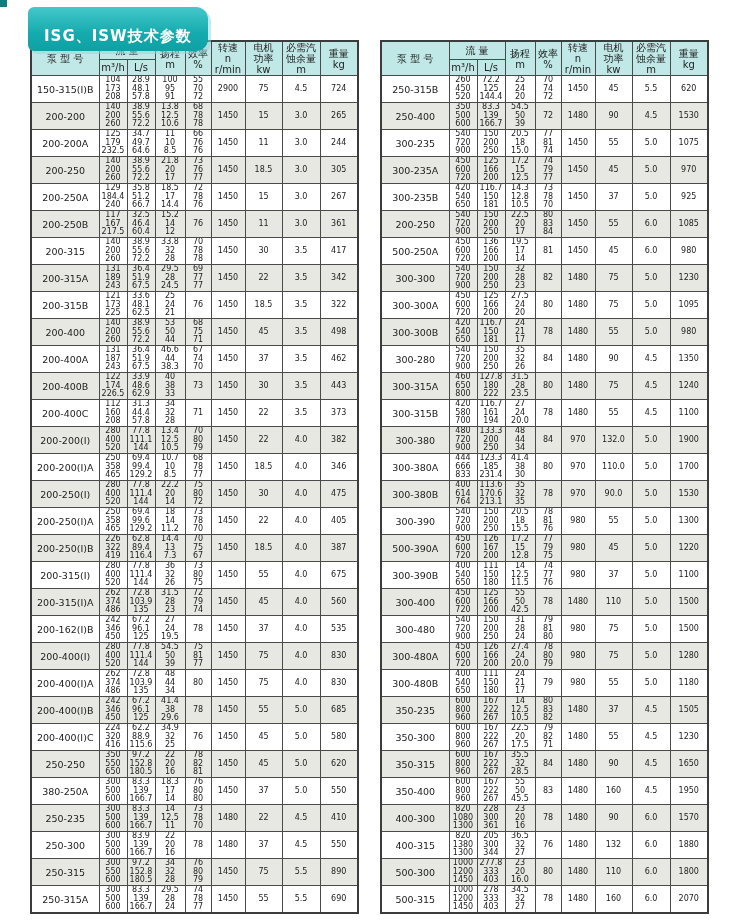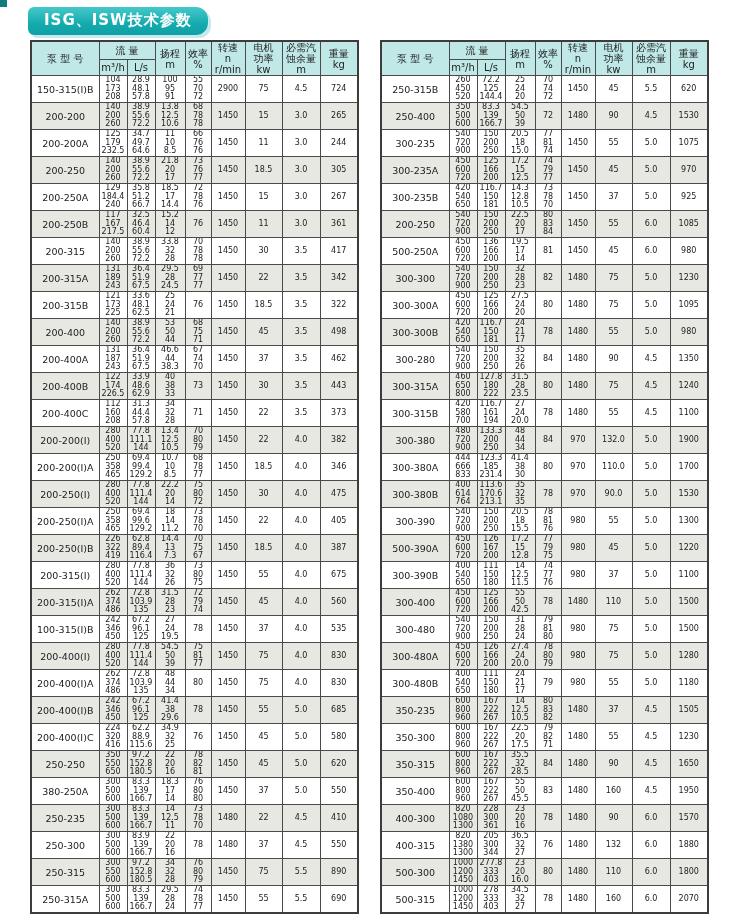--- a/index.html
+++ b/index.html
@@ -5,21 +5,21 @@
   html,body{margin:0;padding:0;}
   body{
     width:750px;height:920px;overflow:hidden;position:relative;
     background:#ffffff;font-family:"DejaVu Sans","Liberation Sans",sans-serif;
   }
   .corner-mark{position:absolute;left:0;top:0;width:7px;height:7px;background:#0f7d7d;}
   .badge{
     position:absolute;left:28px;top:7px;z-index:2;
     background:linear-gradient(180deg,#45c8ca 0%,#14abae 60%,#0fa0a4 100%);
     color:#ffffff;font-weight:bold;font-size:15px;letter-spacing:1px;
-    padding:4px 16px 5px 16px;border-radius:6px 12px 12px 6px;
+    padding:20px 16px 5px 16px;border-radius:6px 12px 12px 6px;
     box-shadow:3px 3px 0 rgba(150,215,220,.55);
   }
   table.spec{
     position:absolute;top:40px;border-collapse:collapse;table-layout:fixed;
     border:2px solid #3c3c3c;background:#ffffff;
   }
   #left-table{left:30px;}
   #right-table{left:380px;}
   .spec th,.spec td{
     border:1px solid #4a4a4a;text-align:center;vertical-align:middle;
@@ -446,21 +446,21 @@
 23</td>
         <td class="num">72
 79
 74</td>
         <td class="num">1450</td>
         <td class="num">45</td>
         <td class="num">4.0</td>
         <td class="num">560</td>
       </tr>
       <tr>
-        <td class="model-cell">100-315(I)B</td>
+        <td class="model-cell">200-162(I)B</td>
         <td class="num">242
 346
 450</td>
         <td class="num">67.2
 96.1
 125</td>
         <td class="num">27
 24
 19.5</td>
         <td class="num">78</td>

